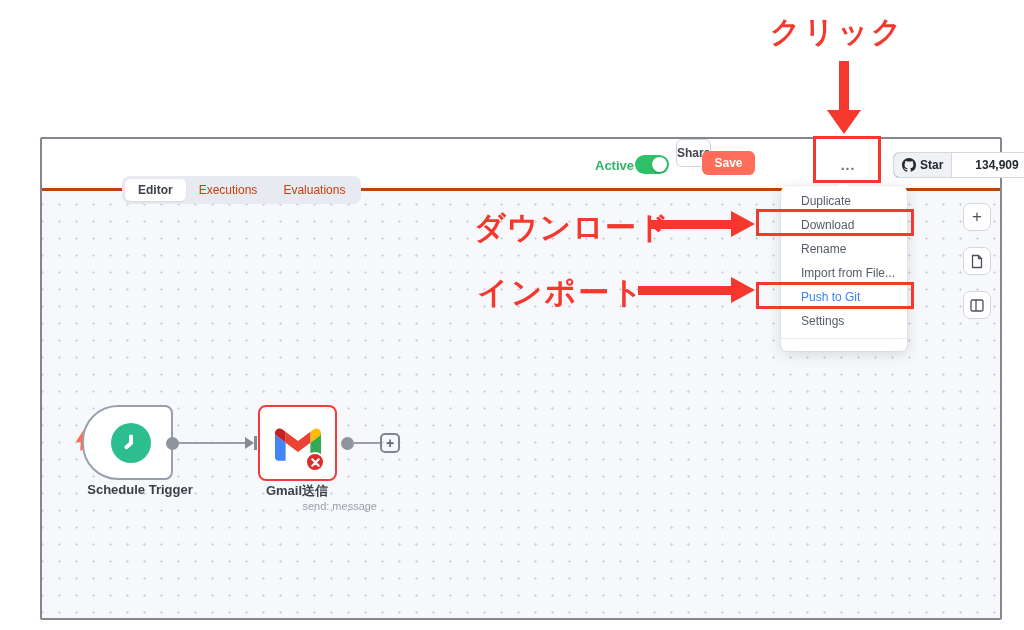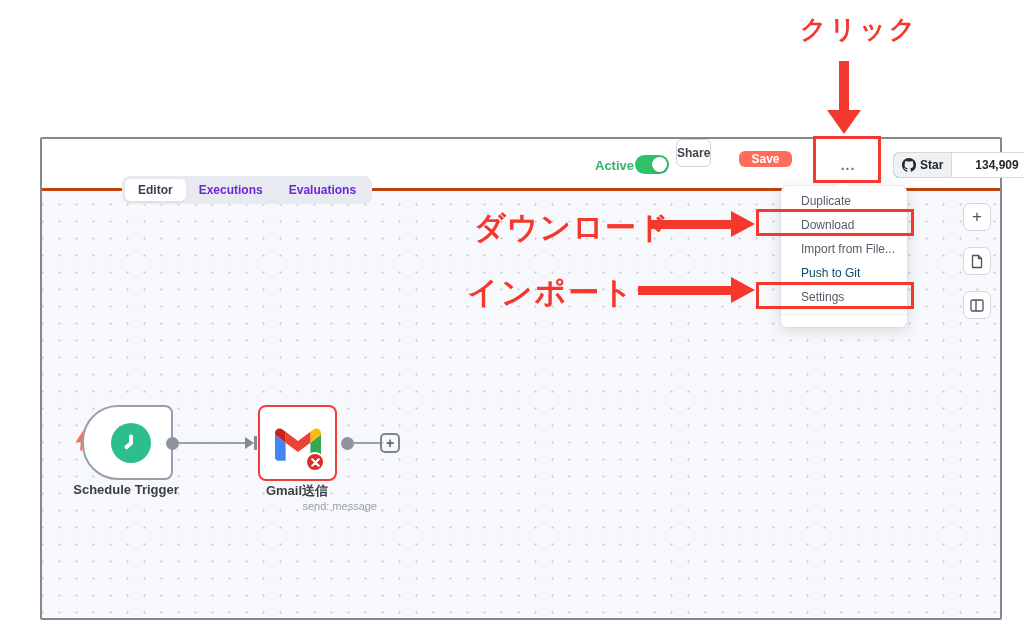--- a/index.html
+++ b/index.html
@@ -16,43 +16,43 @@
     border-bottom:3px solid #c2410c; }
   .active-label { position:absolute; left:553px; top:19px; font-size:13px; font-weight:700;
     color:var(--active-green,#2fb565); }
   .toggle { position:absolute; left:593px; top:16px; width:34px; height:19px; border-radius:10px;
     background:var(--toggle-green,#2fc168); cursor:pointer; }
   .toggle .knob { position:absolute; right:2px; top:2px; width:15px; height:15px; border-radius:50%;
     background:#fff; box-shadow:0 1px 2px rgba(0,0,0,.2); }
   .share-btn { position:absolute; left:634px; top:0; width:35px; height:28px; background:#fff;
     border:1px solid #cfd3da; border-radius:6px; font-size:12px; font-weight:600; color:#41454c;
     cursor:pointer; font-family:inherit; }
-  .save-btn { position:absolute; left:697px; top:12px; width:53px; height:16px;
+  .save-btn { position:absolute; left:660px; top:12px; width:53px; height:24px;
     background:var(--save-orange,#ff6d5a); border:none; border-radius:6px; font-size:12px;
     font-weight:600; color:#fff; cursor:pointer; font-family:inherit; }
   .more-btn { position:absolute; left:778px; top:10px; width:56px; height:32px; background:#fff;
     border:none; font-size:14px; font-weight:700; color:#6a6f78; letter-spacing:1px;
     cursor:pointer; font-family:inherit; }
   .star-widget { position:absolute; left:851px; top:13px; height:26px; display:flex;
     border:1px solid #d5d9de; border-radius:6px; overflow:hidden; cursor:pointer; background:#0ea5e9; }
   .star-left { display:flex; align-items:center; gap:4px; padding:0 8px; background:#eff1f4;
     border-right:1px solid #d5d9de; font-size:12px; font-weight:700; color:#24292f; }
   .star-right { display:flex; align-items:center; padding:0 23px; background:#fff;
     font-size:12px; font-weight:700; color:#24292f; }
 
   
   .canvas { position:relative; width:958px; height:427px; background:#f7f8fb;
     background-image:radial-gradient(circle,#d3d6e0 1px,transparent 1.35px);
     background-size:17px 17px; background-position:9px 5px; overflow:visible; }
 
   
   .tabs { position:absolute; left:80px; top:-15px; display:flex; background:#e7eaf1;
     border-radius:8px; padding:3px; z-index:3; }
-  .tab { padding:4px 13px; font-size:12px; color:#6d28d9; border-radius:5px; cursor:pointer;
-    font-weight:700; white-space:nowrap; }
+  .tab { padding:4px 13px; font-size:12px; color:#c2410c; border-radius:5px; cursor:pointer;
+    font-weight:400; white-space:nowrap; }
   .tab.active { background:#fff; color:#3b404a; font-weight:700;
     box-shadow:0 1px 2px rgba(0,0,0,.08); }
 
   
   .bolt { position:absolute; left:33px; top:238px; }
   .trigger-node { position:absolute; left:40px; top:214px; width:91px; height:75px; background:#fff;
     border:2px solid #99a0ab; border-radius:36px 8px 8px 36px; cursor:pointer;
     display:flex; align-items:center; justify-content:center; }
   .clock-circle { width:40px; height:40px; border-radius:50%;
     background:var(--schedule-green,#2cbe8e); margin-left:6px;
@@ -70,34 +70,34 @@
   .d1 { left:124px; top:246px; }
   .d2 { left:299px; top:246px; }
   .in-arrow { position:absolute; left:203px; top:246px; width:0; height:0;
     border-left:9px solid #858a94; border-top:6px solid transparent; border-bottom:6px solid transparent; }
   .in-port { position:absolute; left:212px; top:245px; width:3px; height:14px; background:#858a94; }
   .plus-sm { position:absolute; left:338px; top:242px; width:20px; height:20px; background:transparent;
     border:2px solid #7f848e; border-radius:5px; color:#5f636b; font-size:14px; line-height:15px;
     font-weight:600; cursor:pointer; text-align:center; padding:0; font-family:inherit; }
   .nlabel { position:absolute; width:160px; text-align:center; font-size:13px; font-weight:700;
     color:#3a3f45; }
-  .l1 { left:4px; top:291px; }
+  .l1 { left:18px; top:291px; }
   .l2 { left:175px; top:291px; }
   .nsub { position:absolute; left:175px; top:309px; width:160px; text-align:right;
     font-size:11px; color:#9ba0a8; }
 
   
   .menu { position:absolute; left:739px; top:-5px; width:126px; background:#fff; border-radius:6px;
     box-shadow:0 3px 14px rgba(40,45,60,.16), 0 0 0 1px rgba(40,45,60,.04);
     padding:3px 0 7px 0; z-index:4; }
   .menu-caret { position:absolute; left:58px; top:-4px; width:9px; height:9px; background:#fff;
     transform:rotate(45deg); }
   .menu-item { height:24px; line-height:24px; padding-left:20px; font-size:12px; color:#555c66;
     cursor:pointer; white-space:nowrap; }
-  .menu-item.disabled { color:#0c4a6e; cursor:default; }
+  .menu-item.disabled { color:#3b82f6; cursor:default; }
   .menu-sep { height:1px; background:#e9ebef; margin:5px 0; }
   .menu-item.danger { color:#e03c3c; }
 
   
   .sidebtn { position:absolute; left:921px; width:28px; height:28px; background:#fff;
     border:1px solid #d3d7de; border-radius:7px; cursor:pointer; color:#4d525a;
     display:flex; align-items:center; justify-content:center; padding:0; font-family:inherit; }
   .s1 { top:12px; font-size:17px; font-weight:400; }
   .s2 { top:56px; }
   .s3 { top:100px; }
@@ -105,23 +105,23 @@
   
   .hl { position:absolute; border:3px solid var(--accent-red,#f5382e); z-index:10;
     background:transparent; }
   .hl-more { left:813px; top:136px; width:68px; height:47px; }
   .hl-download { left:756px; top:209px; width:158px; height:27px; }
   .hl-import { left:756px; top:282px; width:158px; height:27px; }
 
   
   .ann { position:absolute; color:var(--accent-red,#f5382e); font-weight:800; z-index:11;
     white-space:nowrap; }
-  .ann-click { left:800px; top:12px; font-size:26px; letter-spacing:3px; }
+  .ann-click { left:770px; top:12px; font-size:30px; letter-spacing:3px; }
   .ann-dl { left:474px; top:207px; font-size:31px; letter-spacing:1px; }
-  .ann-imp { left:467px; top:272px; font-size:31px; letter-spacing:2px; }
+  .ann-imp { left:477px; top:272px; font-size:31px; letter-spacing:2px; }
   .arrow-down-shaft { position:absolute; left:839px; top:61px; width:10px; height:52px;
     background:var(--accent-red,#f5382e); z-index:11; }
   .arrow-down-head { position:absolute; left:827px; top:110px; width:0; height:0; z-index:11;
     border-left:17px solid transparent; border-right:17px solid transparent;
     border-top:24px solid var(--accent-red,#f5382e); }
   .arrow-r-shaft { position:absolute; height:9px; background:var(--accent-red,#f5382e); z-index:11; }
   .ar1s { left:650px; top:220px; width:82px; }
   .ar2s { left:638px; top:286px; width:94px; }
   .arrow-r-head { position:absolute; width:0; height:0; z-index:11;
     border-top:13px solid transparent; border-bottom:13px solid transparent;
@@ -218,20 +218,21 @@
       <button class="plus-sm">+</button>
 
       <div class="nlabel l1">Schedule Trigger</div>
       <div class="nlabel l2">Gmail送信</div>
       <div class="nsub">send: message</div>
 
       <div class="menu">
         <div class="menu-caret"></div>
         <div class="menu-item">Duplicate</div>
         <div class="menu-item">Download</div>
+        <div class="menu-item">Rename</div>
         <div class="menu-item">Import from File...</div>
         <div class="menu-item disabled">Push to Git</div>
         <div class="menu-item">Settings</div>
         <div class="menu-sep"></div>
       </div>
 
       <button class="sidebtn s1">+</button>
       <button class="sidebtn s2">
         <span style="display:flex">
           <svg width="14" height="15" viewBox="0 0 14 15" fill="none">

